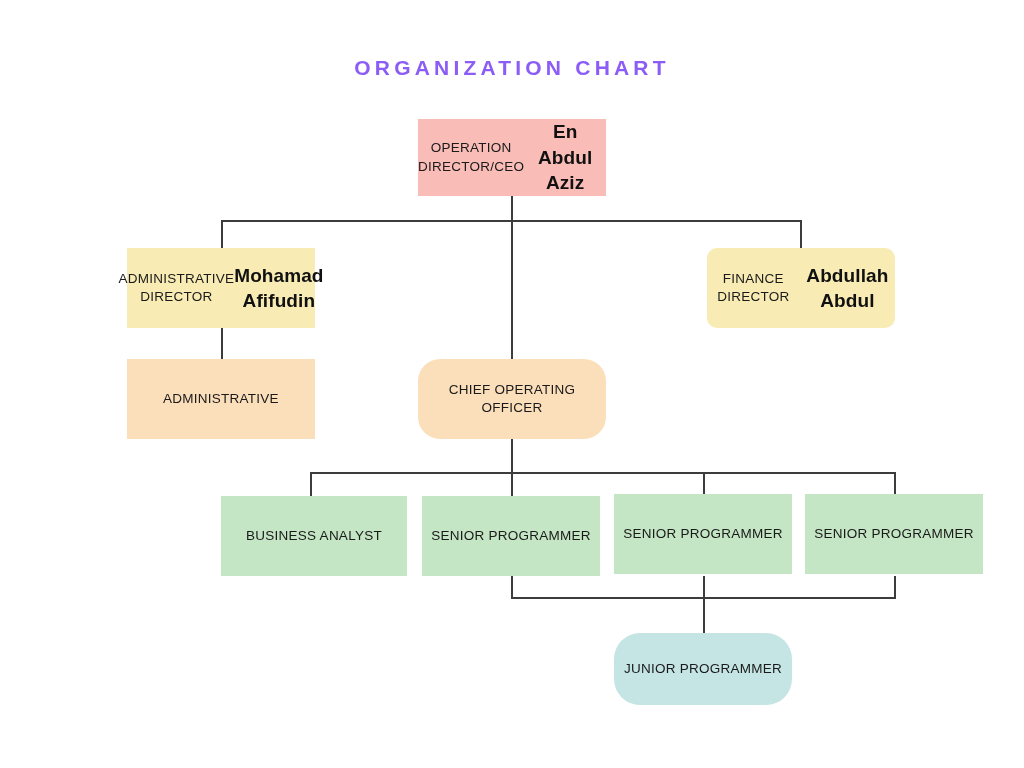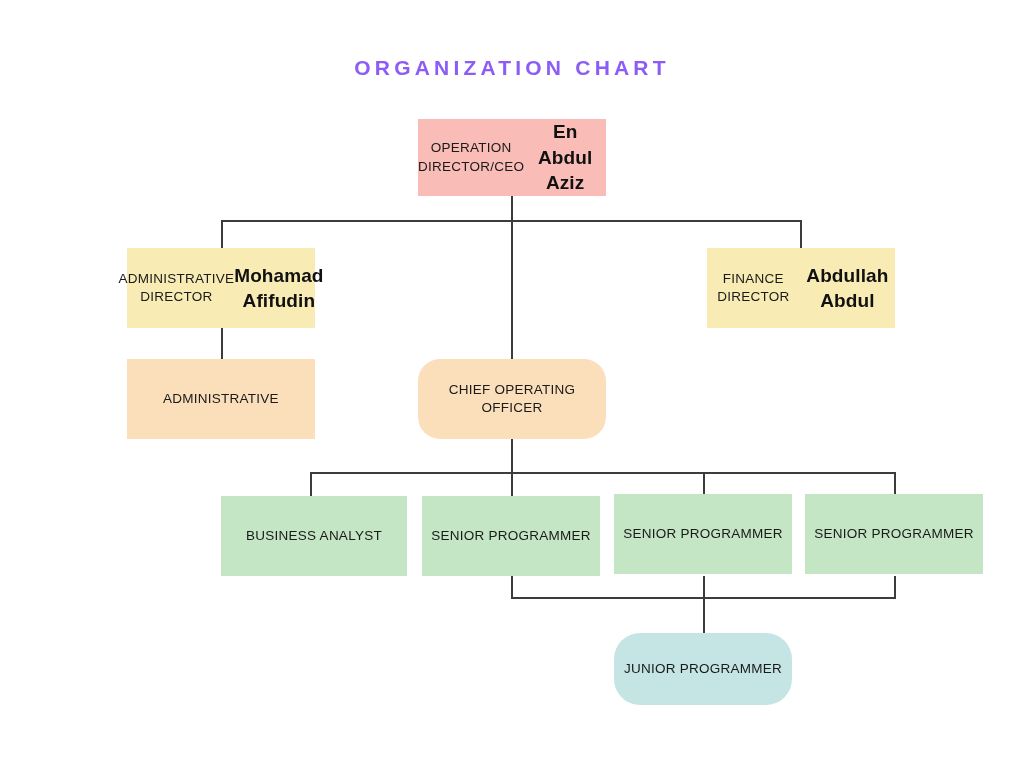--- a/index.html
+++ b/index.html
@@ -98,21 +98,21 @@
 DIRECTOR/CEO</div>
     <div class="person">En Abdul Aziz</div>
   </div>
 
   <div class="node" style="left:127px; top:248px; width:188px; height:80px; background:#f8ecb4;">
     <div class="role">ADMINISTRATIVE
 DIRECTOR</div>
     <div class="person">Mohamad Afifudin</div>
   </div>
 
-  <div class="node" style="left:707px; top:248px; width:188px; height:80px; background:#f8ecb4;">
+  <div class="node" style="left:707px; top:248px; width:188px; height:80px; background:#f8ecb4;border-radius:10px;">
     <div class="role">FINANCE DIRECTOR</div>
     <div class="person">Abdullah Abdul</div>
   </div>
 
   <div class="node single" style="left:127px; top:359px; width:188px; height:80px; background:#fbdfbb;">
     <div class="role">ADMINISTRATIVE</div>
   </div>
 
   <div class="node single" style="left:418px; top:359px; width:188px; height:80px; background:#fbdfbb;border-radius:22px;">
     <div class="role">CHIEF OPERATING

